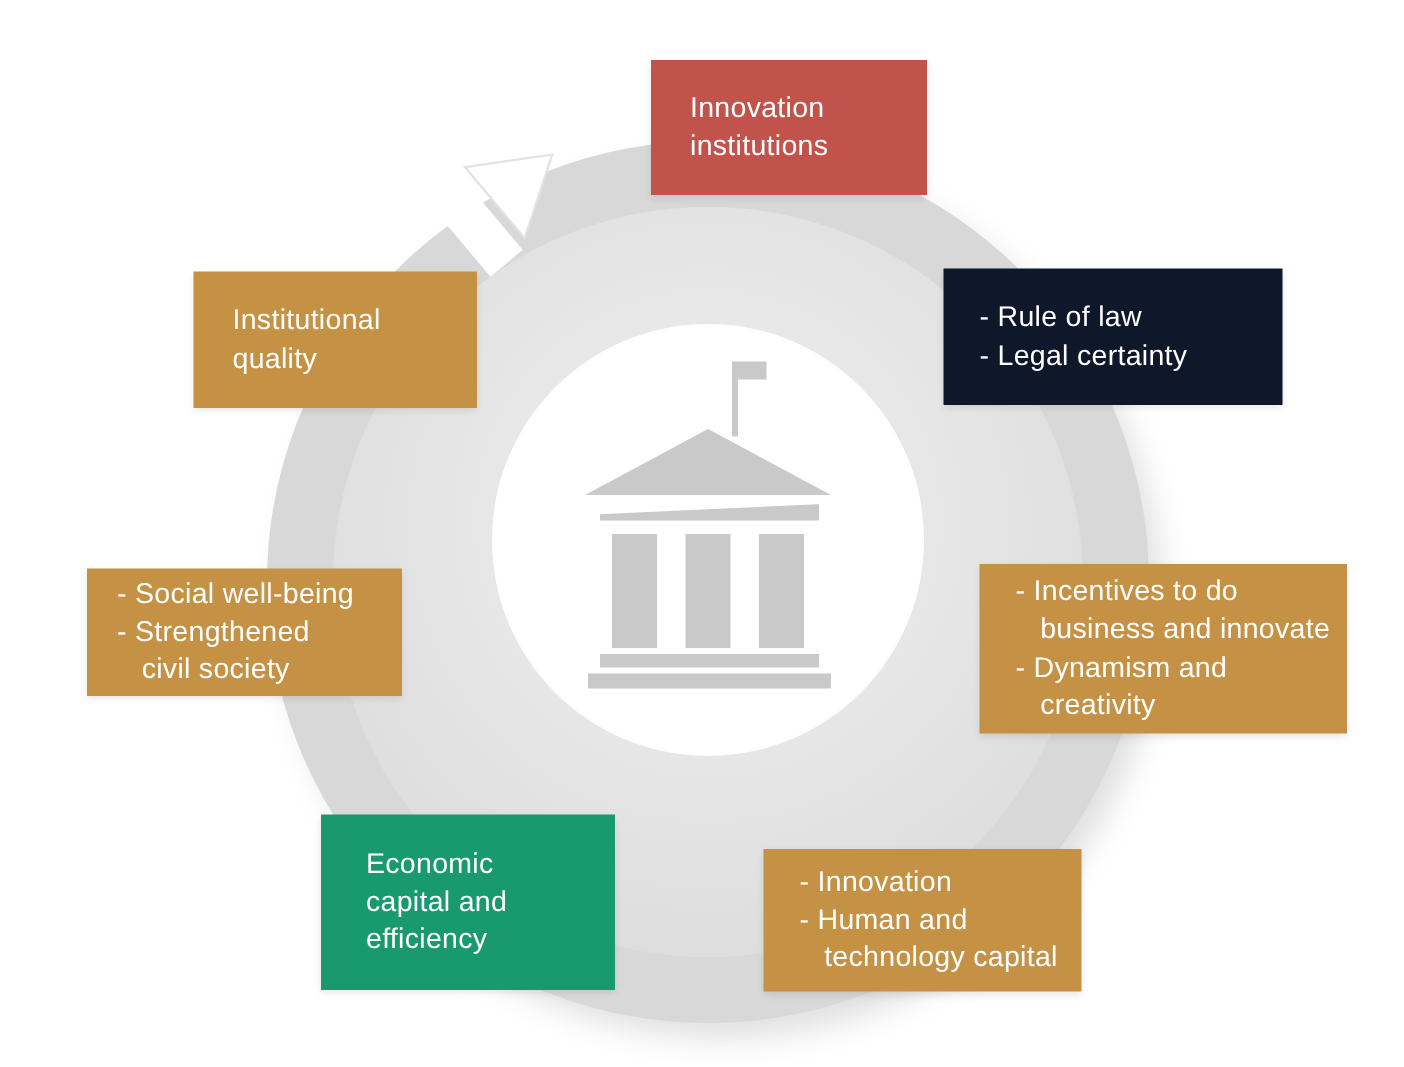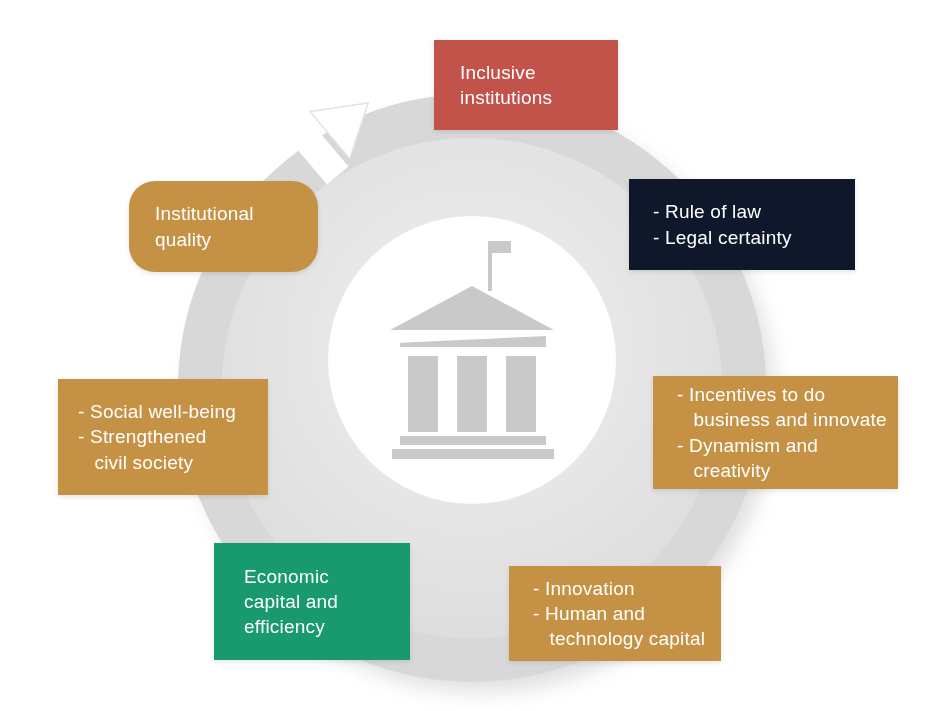--- a/index.html
+++ b/index.html
@@ -14,21 +14,21 @@
     padding:10px 8px 10px 24px;
     box-shadow:0 2px 5px rgba(0,0,0,.10);
   }
   .box .txt{white-space:pre-wrap;}
   
   .b0{left:434px;top:40px;width:184px;height:90px;padding-left:26px;}
   .b1{left:629px;top:179px;width:226px;height:91px;}
   .b2{left:653px;top:376px;width:245px;height:113px;}
   .b3{left:509px;top:566px;width:212px;height:95px;}
   .b4{left:214px;top:543px;width:196px;height:117px;padding-left:30px;}
-  .b5{left:58px;top:379px;width:210px;height:116px;padding-left:20px;}
+  .b5{left:58px;top:379px;width:210px;height:85px;padding-left:20px;}
   .b6{left:129px;top:181px;width:189px;height:91px;padding-left:26px;}
 </style>
 </head>
 <body>
 
 <div class="stage">
 
   <svg class="ring-svg" viewBox="0 0 936 711" xmlns="http://www.w3.org/2000/svg" aria-hidden="true">
     <defs>
       <filter id="soft" x="-25%" y="-25%" width="150%" height="150%">
@@ -61,21 +61,21 @@
       <rect x="392" y="449" width="162" height="10"></rect>
     </g>
 
     <g transform="translate(336,130) rotate(-40)">
       <rect x="-42" y="-36" width="28" height="72" fill="#ffffff"></rect>
       <polygon points="-8,-31 42,0 -8,31" fill="#ffffff" stroke="#e2e2e2" stroke-width="1.5"></polygon>
     </g>
   </svg>
 
   <div class="box b0" style="background: rgb(193, 83, 75);">
-    <span class="txt">Inclusive
+    <span class="txt">Innovation
 institutions</span>
   </div>
 
   <div class="box b1" style="background: #0f172a;">
     <span class="txt">- Rule of law
 - Legal certainty</span>
   </div>
 
   <div class="box b3" style="background: rgb(197, 146, 69);">
     <span class="txt">- Innovation
@@ -95,18 +95,18 @@
 capital and
 efficiency</span>
   </div>
 
   <div class="box b5" style="background: rgb(197, 146, 69);">
     <span class="txt">- Social well-being
 - Strengthened
    civil society</span>
   </div>
 
-  <div class="box b6" style="background: rgb(197, 146, 69); border-radius: 26px;">
+  <div class="box b6" style="background: rgb(197, 146, 69);">
     <span class="txt">Institutional
 quality</span>
   </div>
 
 </div>
 
 </body></html>

